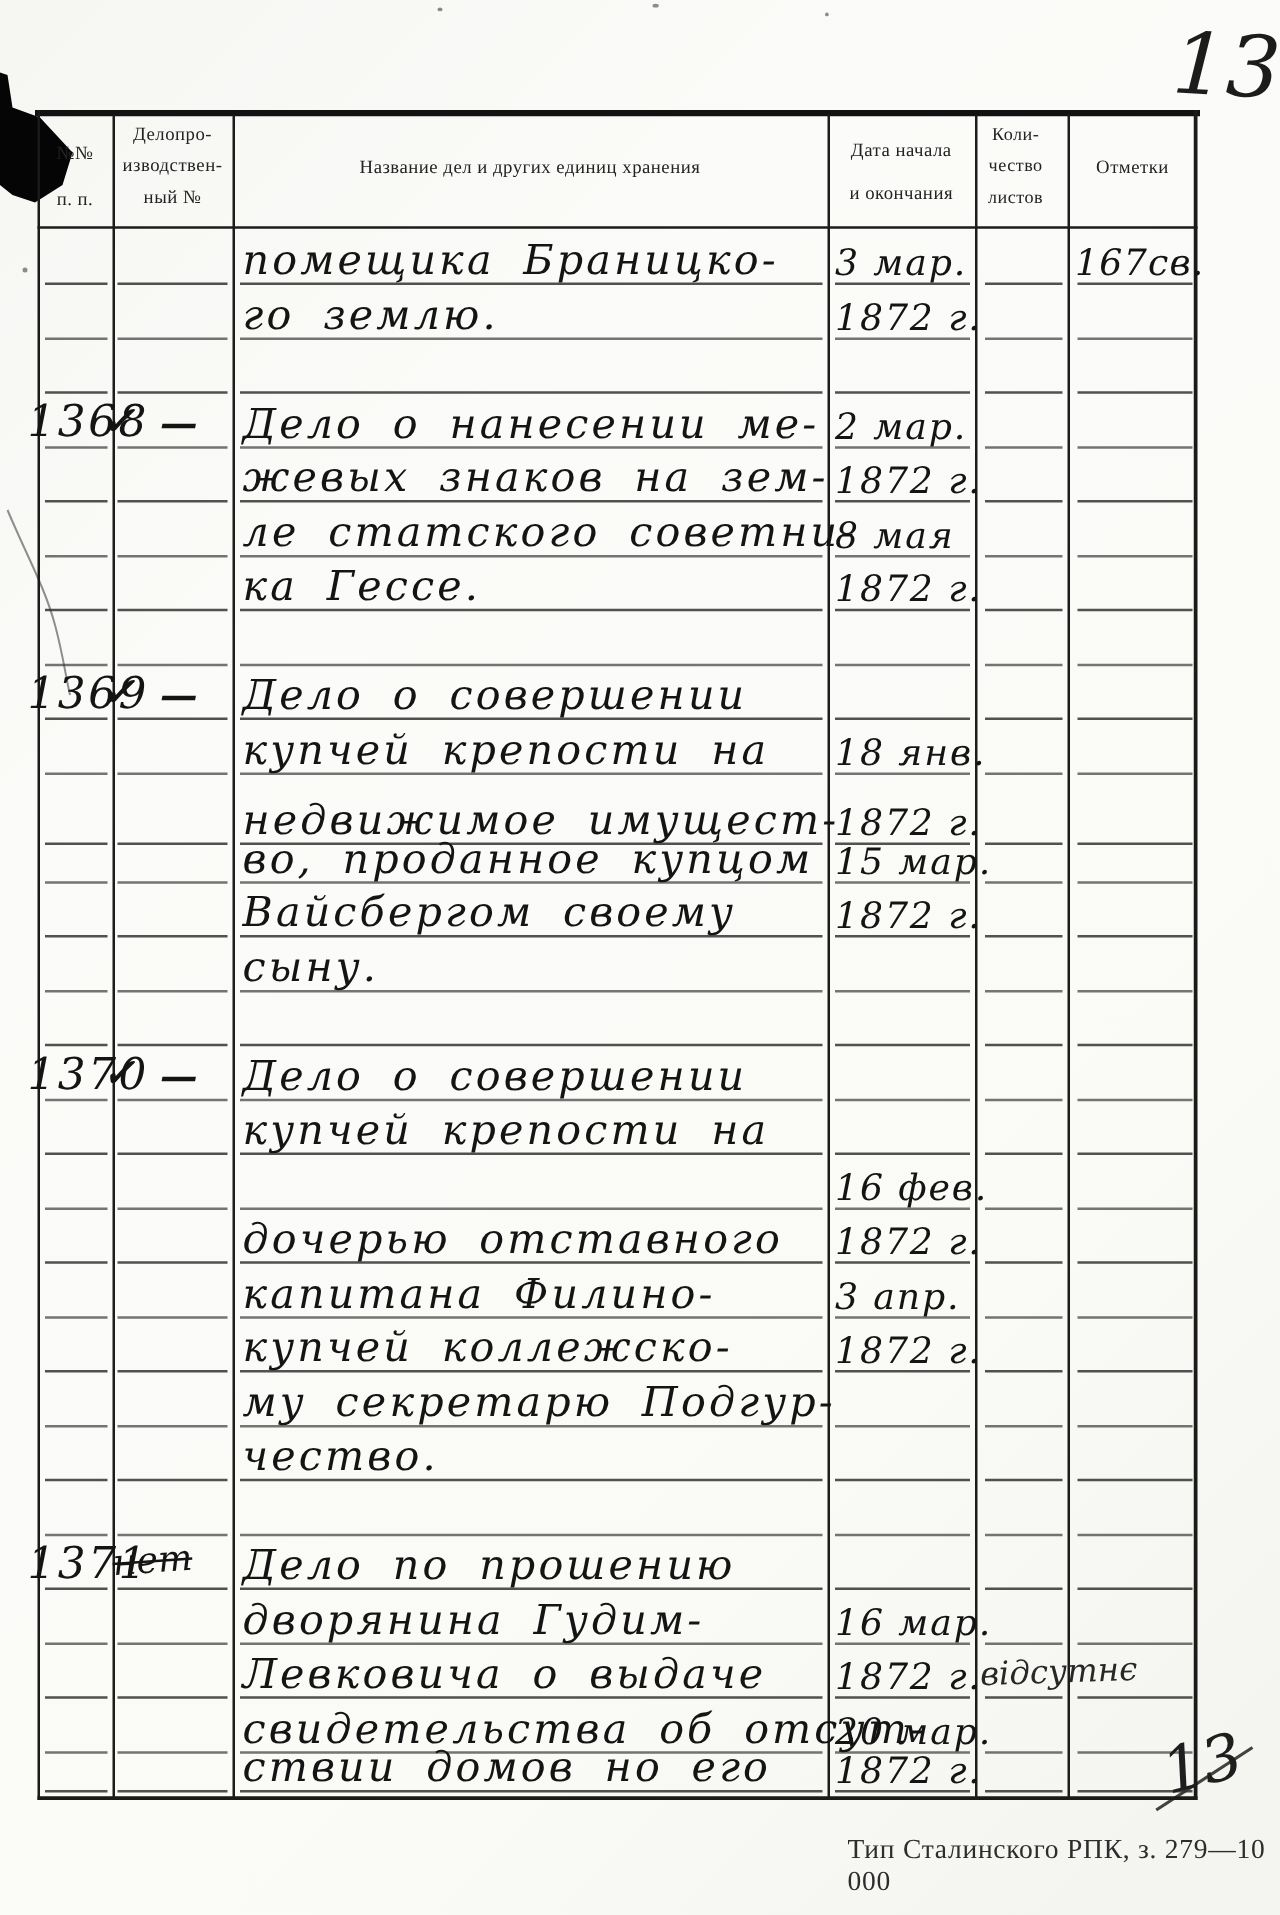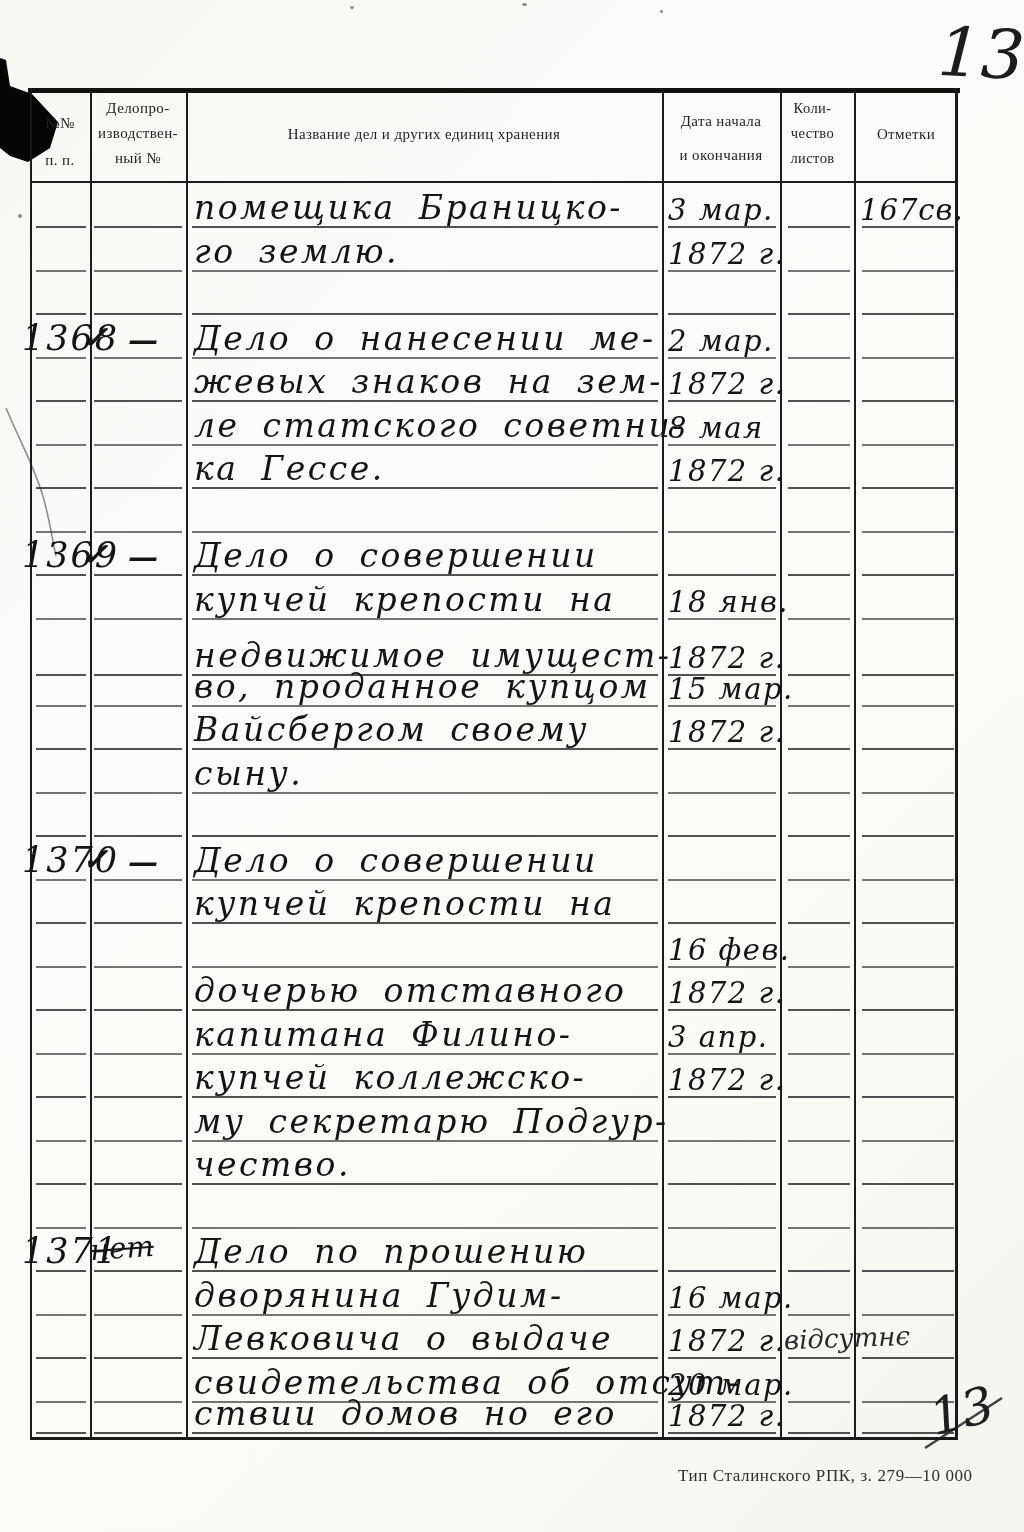--- a/index.html
+++ b/index.html
@@ -28,21 +28,21 @@
   .hw.strike{left:60px;bottom:7px;font-size:29px;text-decoration:line-through;transform:rotate(-4deg);}
   .hw.name{left:164px;font-size:33px;letter-spacing:2.5px;word-spacing:10px;}
   .hw.date{left:638px;font-size:29px;letter-spacing:1.5px;}
   .hw.sheets{left:754px;bottom:6px;font-size:26px;color:#272727;transform:rotate(-2deg);}
   .hw.note{left:830px;font-size:29px;letter-spacing:1px;}
   
   #corner-number{position:absolute;left:938px;top:14px;font-family:"DejaVu Serif",serif;
       font-style:italic;font-size:68px;color:#1c1c1c;transform:rotate(3deg);}
   #bottom-number{position:absolute;left:930px;top:1382px;font-family:"DejaVu Serif",serif;
       font-style:italic;font-size:50px;color:#1e1e1e;transform:rotate(-14deg);}
-  #footer{position:absolute;left:678px;top:1466px;font-size:17px;color:#2d2d2d;letter-spacing:.6px;}
+  #footer{position:absolute;left:678px;top:1466px;font-size:22px;color:#2d2d2d;letter-spacing:.6px;}
   .speck{position:absolute;border-radius:50%;background:#8b8b88;}
   svg.artifact{position:absolute;left:0;top:0;pointer-events:none;}
 </style>
 </head>
 <body>
 
 <div id="page">
 
   <svg class="artifact" width="1024" height="1532">
     <path d="M0,58 L6,60 L10,86 L32,94 L58,122 L50,148 L28,162 L10,156 L0,148 Z" fill="#050505"></path>

